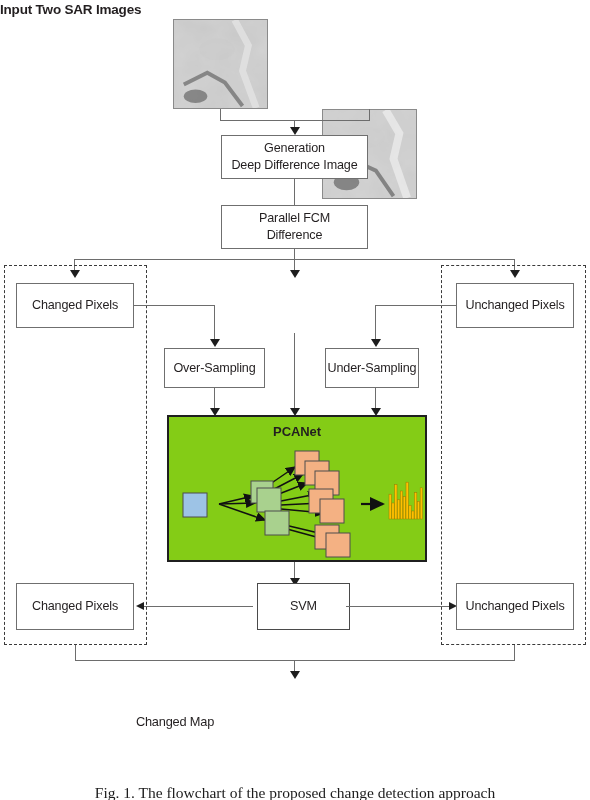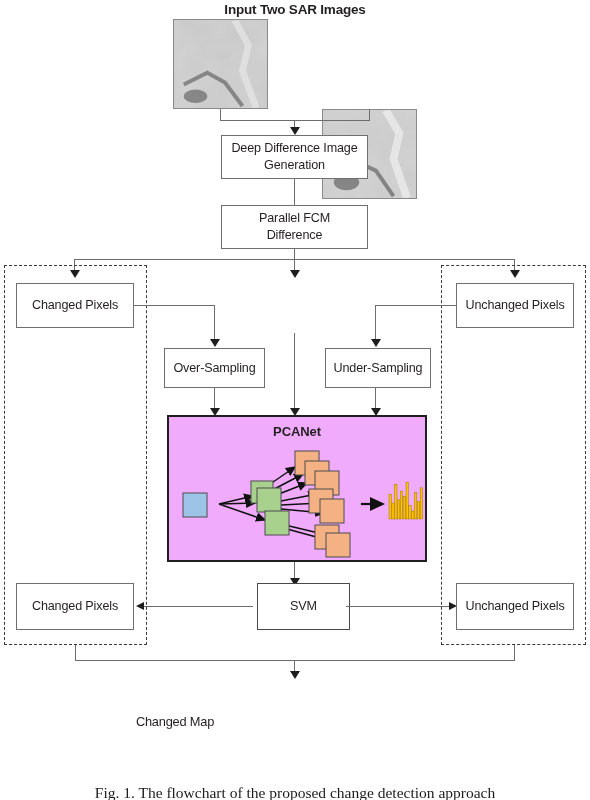--- a/index.html
+++ b/index.html
@@ -21,21 +21,21 @@
     width: 590px;
     height: 800px;
   }
   .abs { position: absolute; }
 
   
   .title-text {
     font-size: 13.5px;
     font-weight: 600;
     letter-spacing: -0.2px;
-    text-align: center;
+    text-align: left;
     white-space: nowrap;
   }
   .plain-label {
     font-size: 12.8px;
     text-align: center;
     white-space: nowrap;
     letter-spacing: -0.2px;
   }
 
   
@@ -94,21 +94,21 @@
     overflow: hidden;
     position: relative;
     background: #9a9a9a;
   }
   .sar svg { display: block; width: 100%; height: 100%; }
 
   
   .pcanet-panel {
     box-sizing: border-box;
     border: 2.1px solid #1f1f1f;
-    background: #f0abfc;
+    background: #84cc16;
   }
   .pcanet-title {
     font-size: 13px;
     font-weight: bold;
     text-align: center;
     letter-spacing: -0.1px;
   }
 
   
   .caption {
@@ -187,22 +187,22 @@
   </div>
 
   <div class="abs ln-v thin" style="left:220px; top:109px; height:12px;"></div>
   <div class="abs ln-v thin" style="left:369px; top:109px; height:12px;"></div>
   <div class="abs ln-h thin" style="left:220px; top:120px; width:150px;"></div>
   <div class="abs ln-v thin" style="left:294px; top:120px; height:9px;"></div>
   <div class="abs arrow-down" style="left:289.5px; top:127px;"></div>
 
   <div class="abs box" style="left:221px; top:135px; width:147px; height:44px;">
     <span>
+      <span>Generation</span>
       <span>Deep Difference Image</span>
-      <span>Generation</span>
     </span>
   </div>
 
   <div class="abs ln-v thin" style="left:294px; top:179px; height:27px;"></div>
 
   <div class="abs box" style="left:221px; top:205px; width:147px; height:44px;">
     <span>
       <span>Parallel  FCM</span>
       <span>Difference</span>
     </span>
@@ -240,21 +240,21 @@
   <div class="abs ln-v thin" style="left:375px; top:305px; height:36px;"></div>
   <div class="abs arrow-down" style="left:370.5px; top:339px;"></div>
 
   <div class="abs ln-v thin" style="left:294px; top:333px; height:79px;"></div>
   <div class="abs arrow-down" style="left:289.5px; top:408px;"></div>
 
   <div class="abs box" style="left:164px; top:348px; width:101px; height:40px;">
     <span>Over-Sampling</span>
   </div>
 
-  <div class="abs box" style="left:325px; top:348px; width:106px; height:40px;">
+  <div class="abs box" style="left:325px; top:348px; width:94px; height:40px;">
     <span>Under-Sampling</span>
   </div>
 
   <div class="abs ln-v thin" style="left:214px; top:388px; height:24px;"></div>
   <div class="abs arrow-down" style="left:209.5px; top:408px;"></div>
 
   <div class="abs ln-v thin" style="left:375px; top:388px; height:24px;"></div>
   <div class="abs arrow-down" style="left:370.5px; top:408px;"></div>
 
   <div class="abs pcanet-panel" style="left:167px; top:415px; width:260px; height:147px;">

